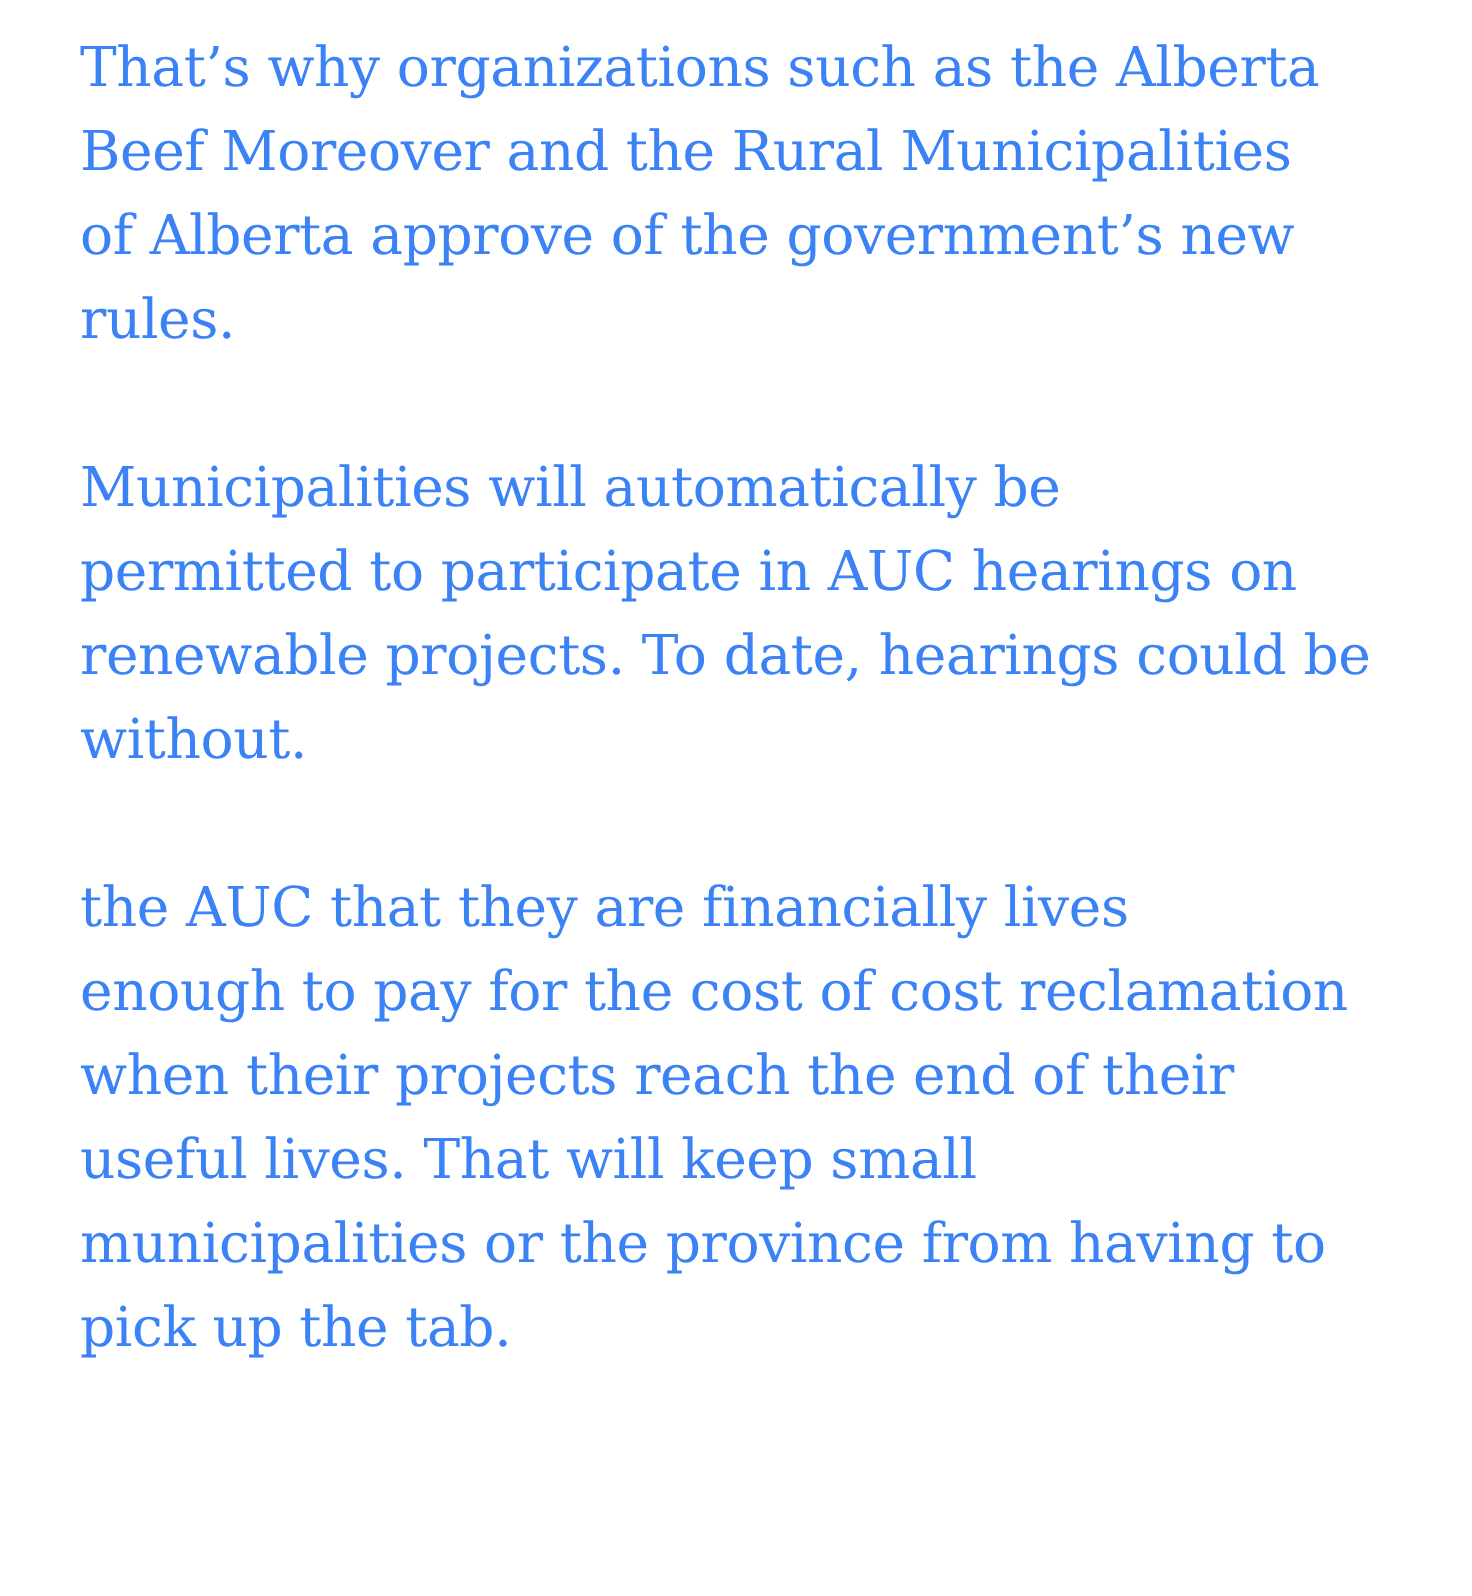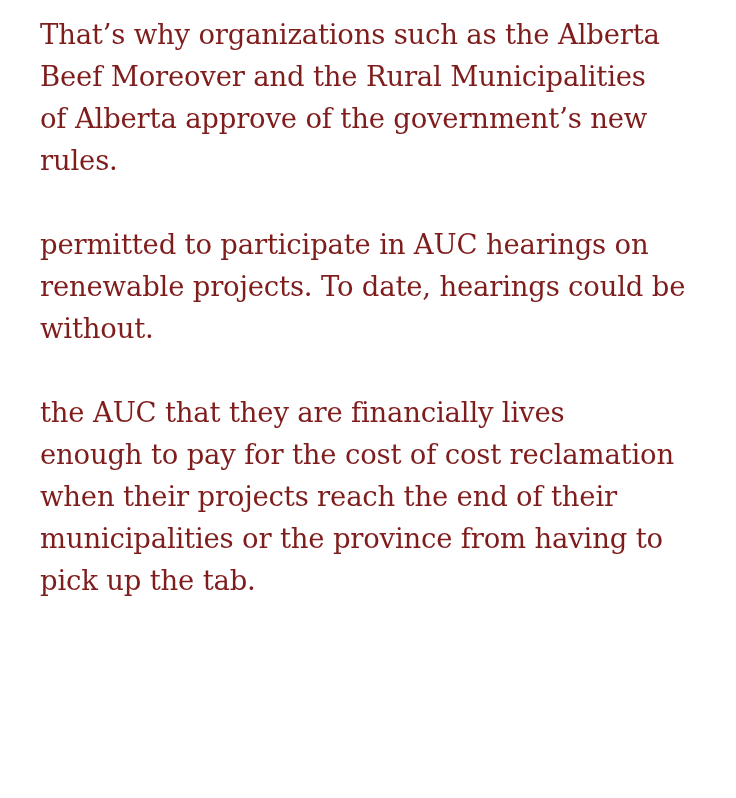--- a/index.html
+++ b/index.html
@@ -18,42 +18,44 @@
     color: #333333;
   }
   .paragraph {
     margin: 0 0 42px 0;
   }
   .text-line {
     font-size: 27.5px;
     line-height: 42px;
     white-space: nowrap;
     letter-spacing: -0.2px;
-    color: #7f1d1d;
+    color: #3b82f6;
   }
 </style>
 </head>
 <body>
 
 <div class="article">
 
   <div class="paragraph">
     <div class="text-line">That’s why organizations such as the Alberta</div>
     <div class="text-line">Beef Moreover and the Rural Municipalities</div>
     <div class="text-line">of Alberta approve of the government’s new</div>
     <div class="text-line">rules.</div>
   </div>
 
   <div class="paragraph">
+    <div class="text-line">Municipalities will automatically be</div>
     <div class="text-line">permitted to participate in AUC hearings on</div>
     <div class="text-line">renewable projects. To date, hearings could be</div>
     <div class="text-line">without.</div>
   </div>
 
   <div class="paragraph">
     <div class="text-line">the AUC that they are financially lives</div>
     <div class="text-line">enough to pay for the cost of cost reclamation</div>
     <div class="text-line">when their projects reach the end of their</div>
+    <div class="text-line">useful lives. That will keep small</div>
     <div class="text-line">municipalities or the province from having to</div>
     <div class="text-line">pick up the tab.</div>
   </div>
 
 </div>
 
 </body></html>

